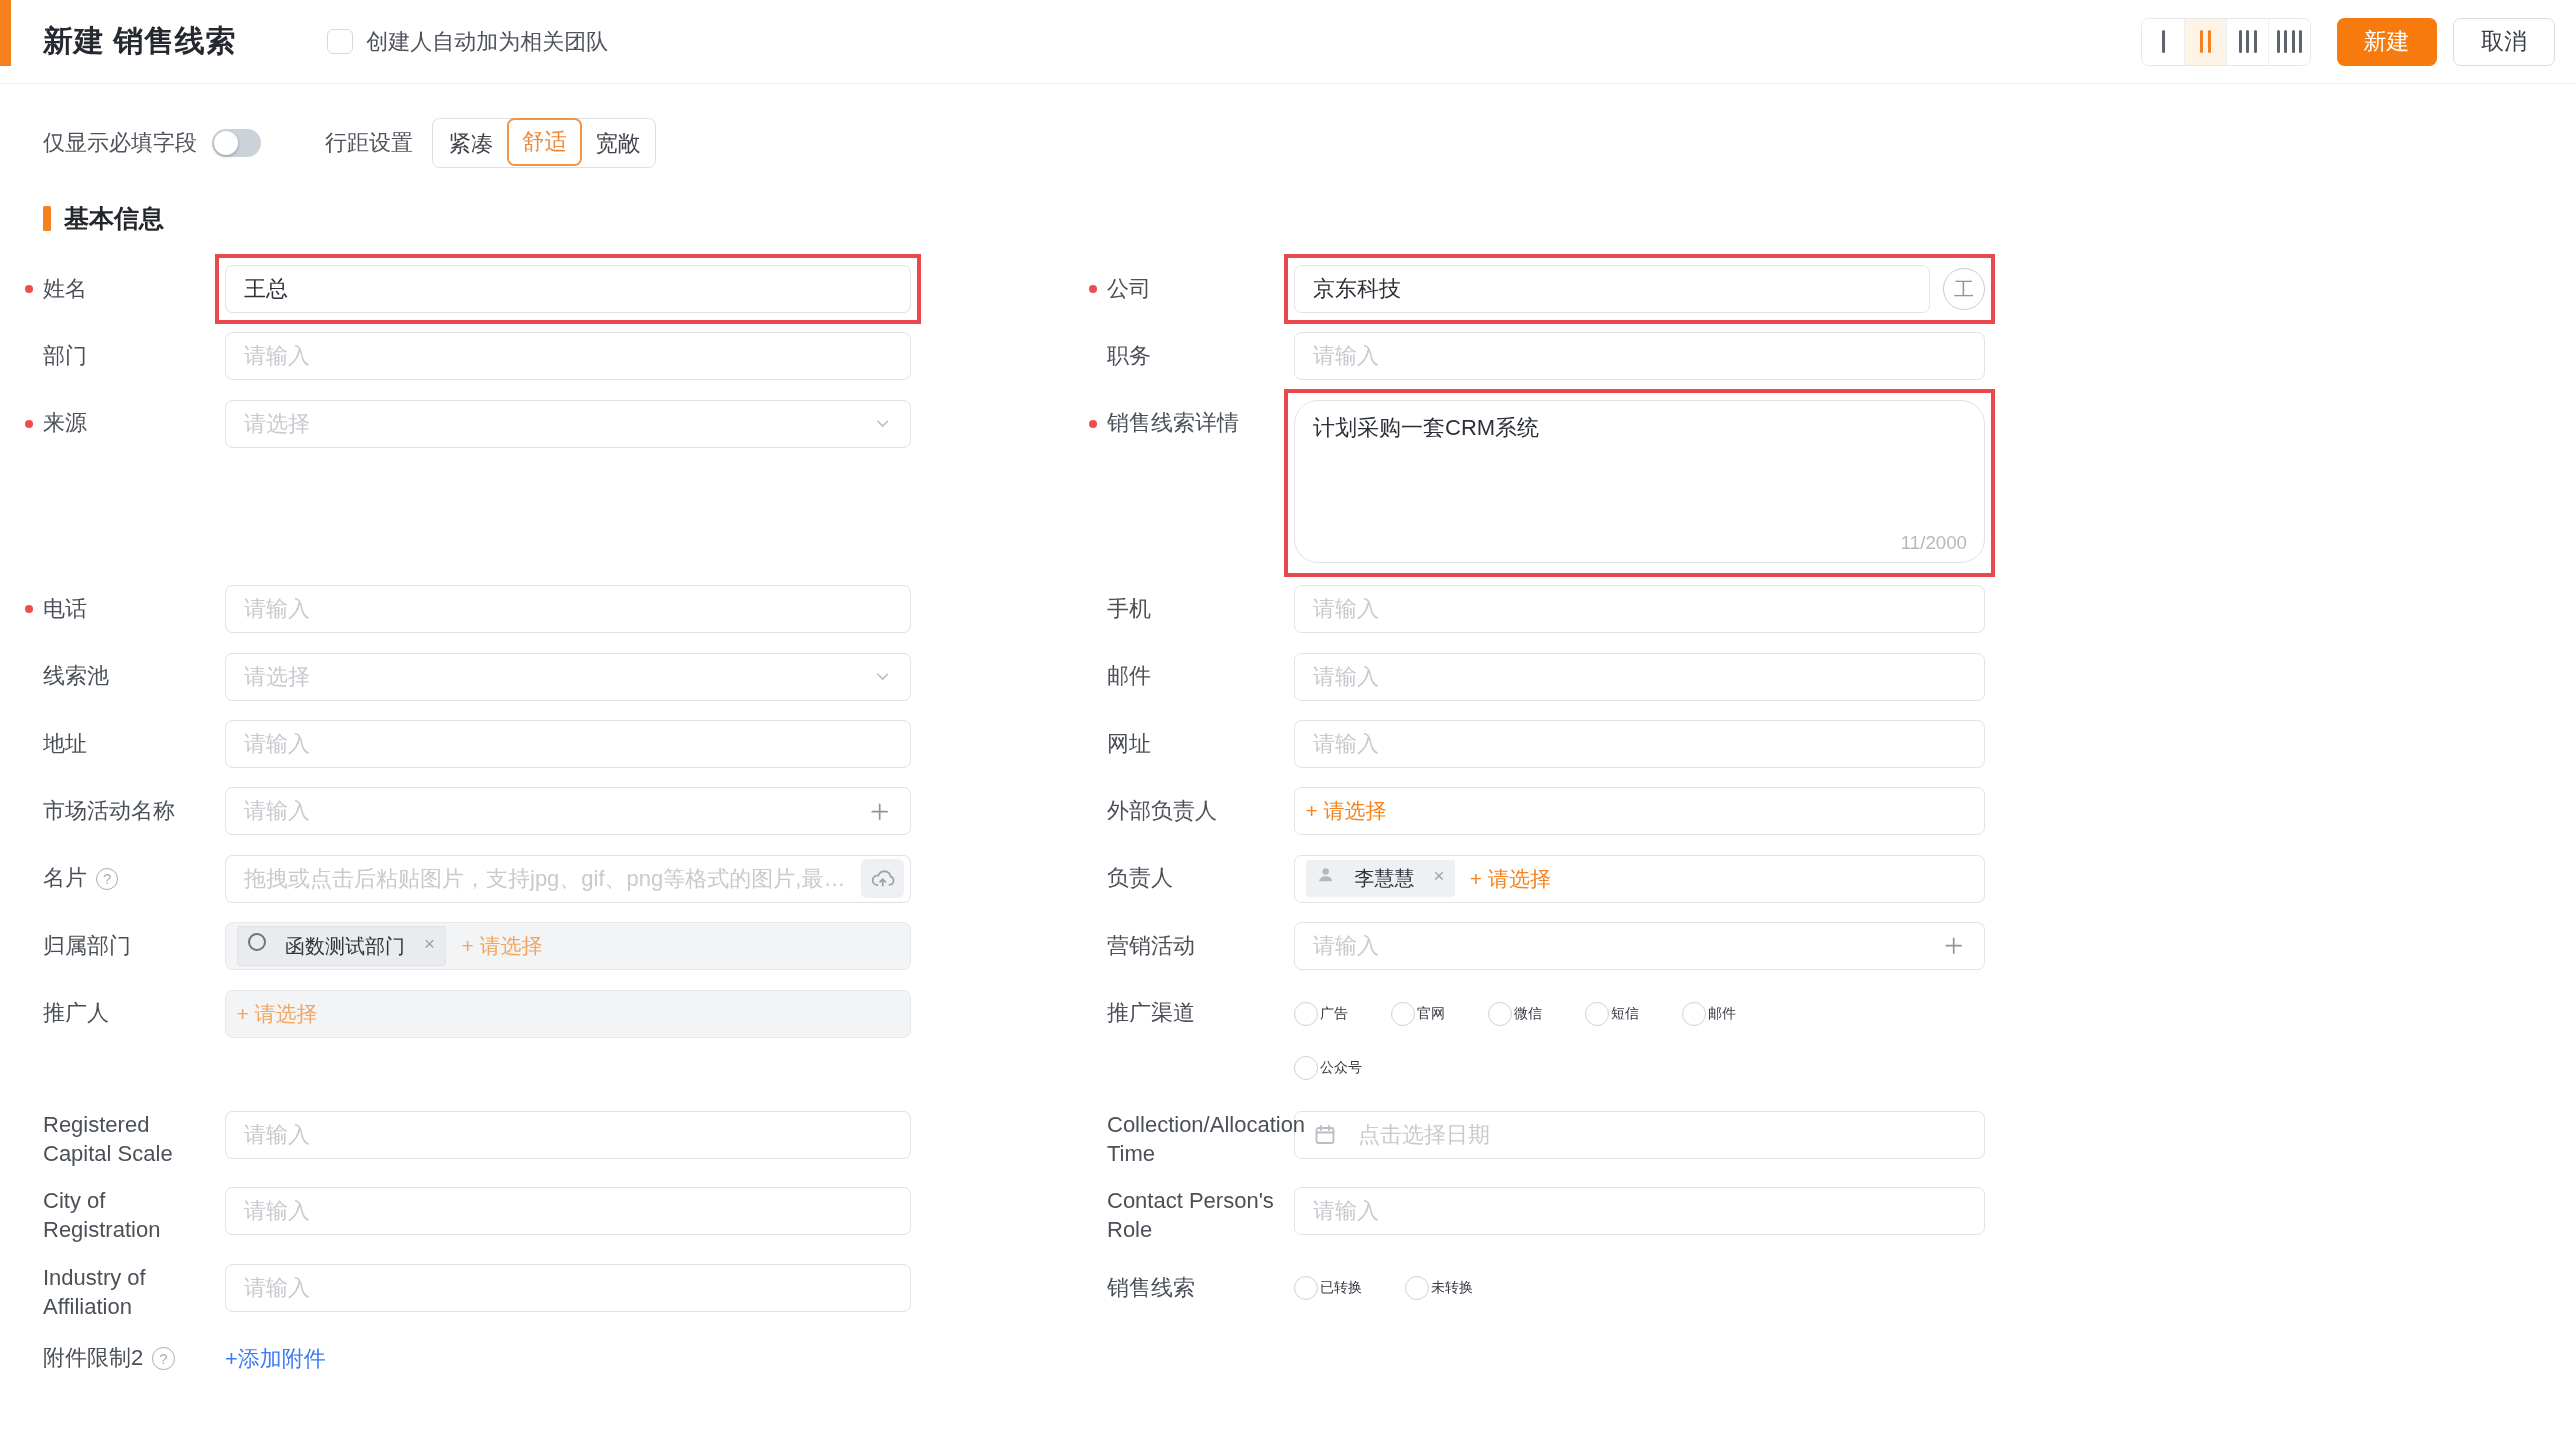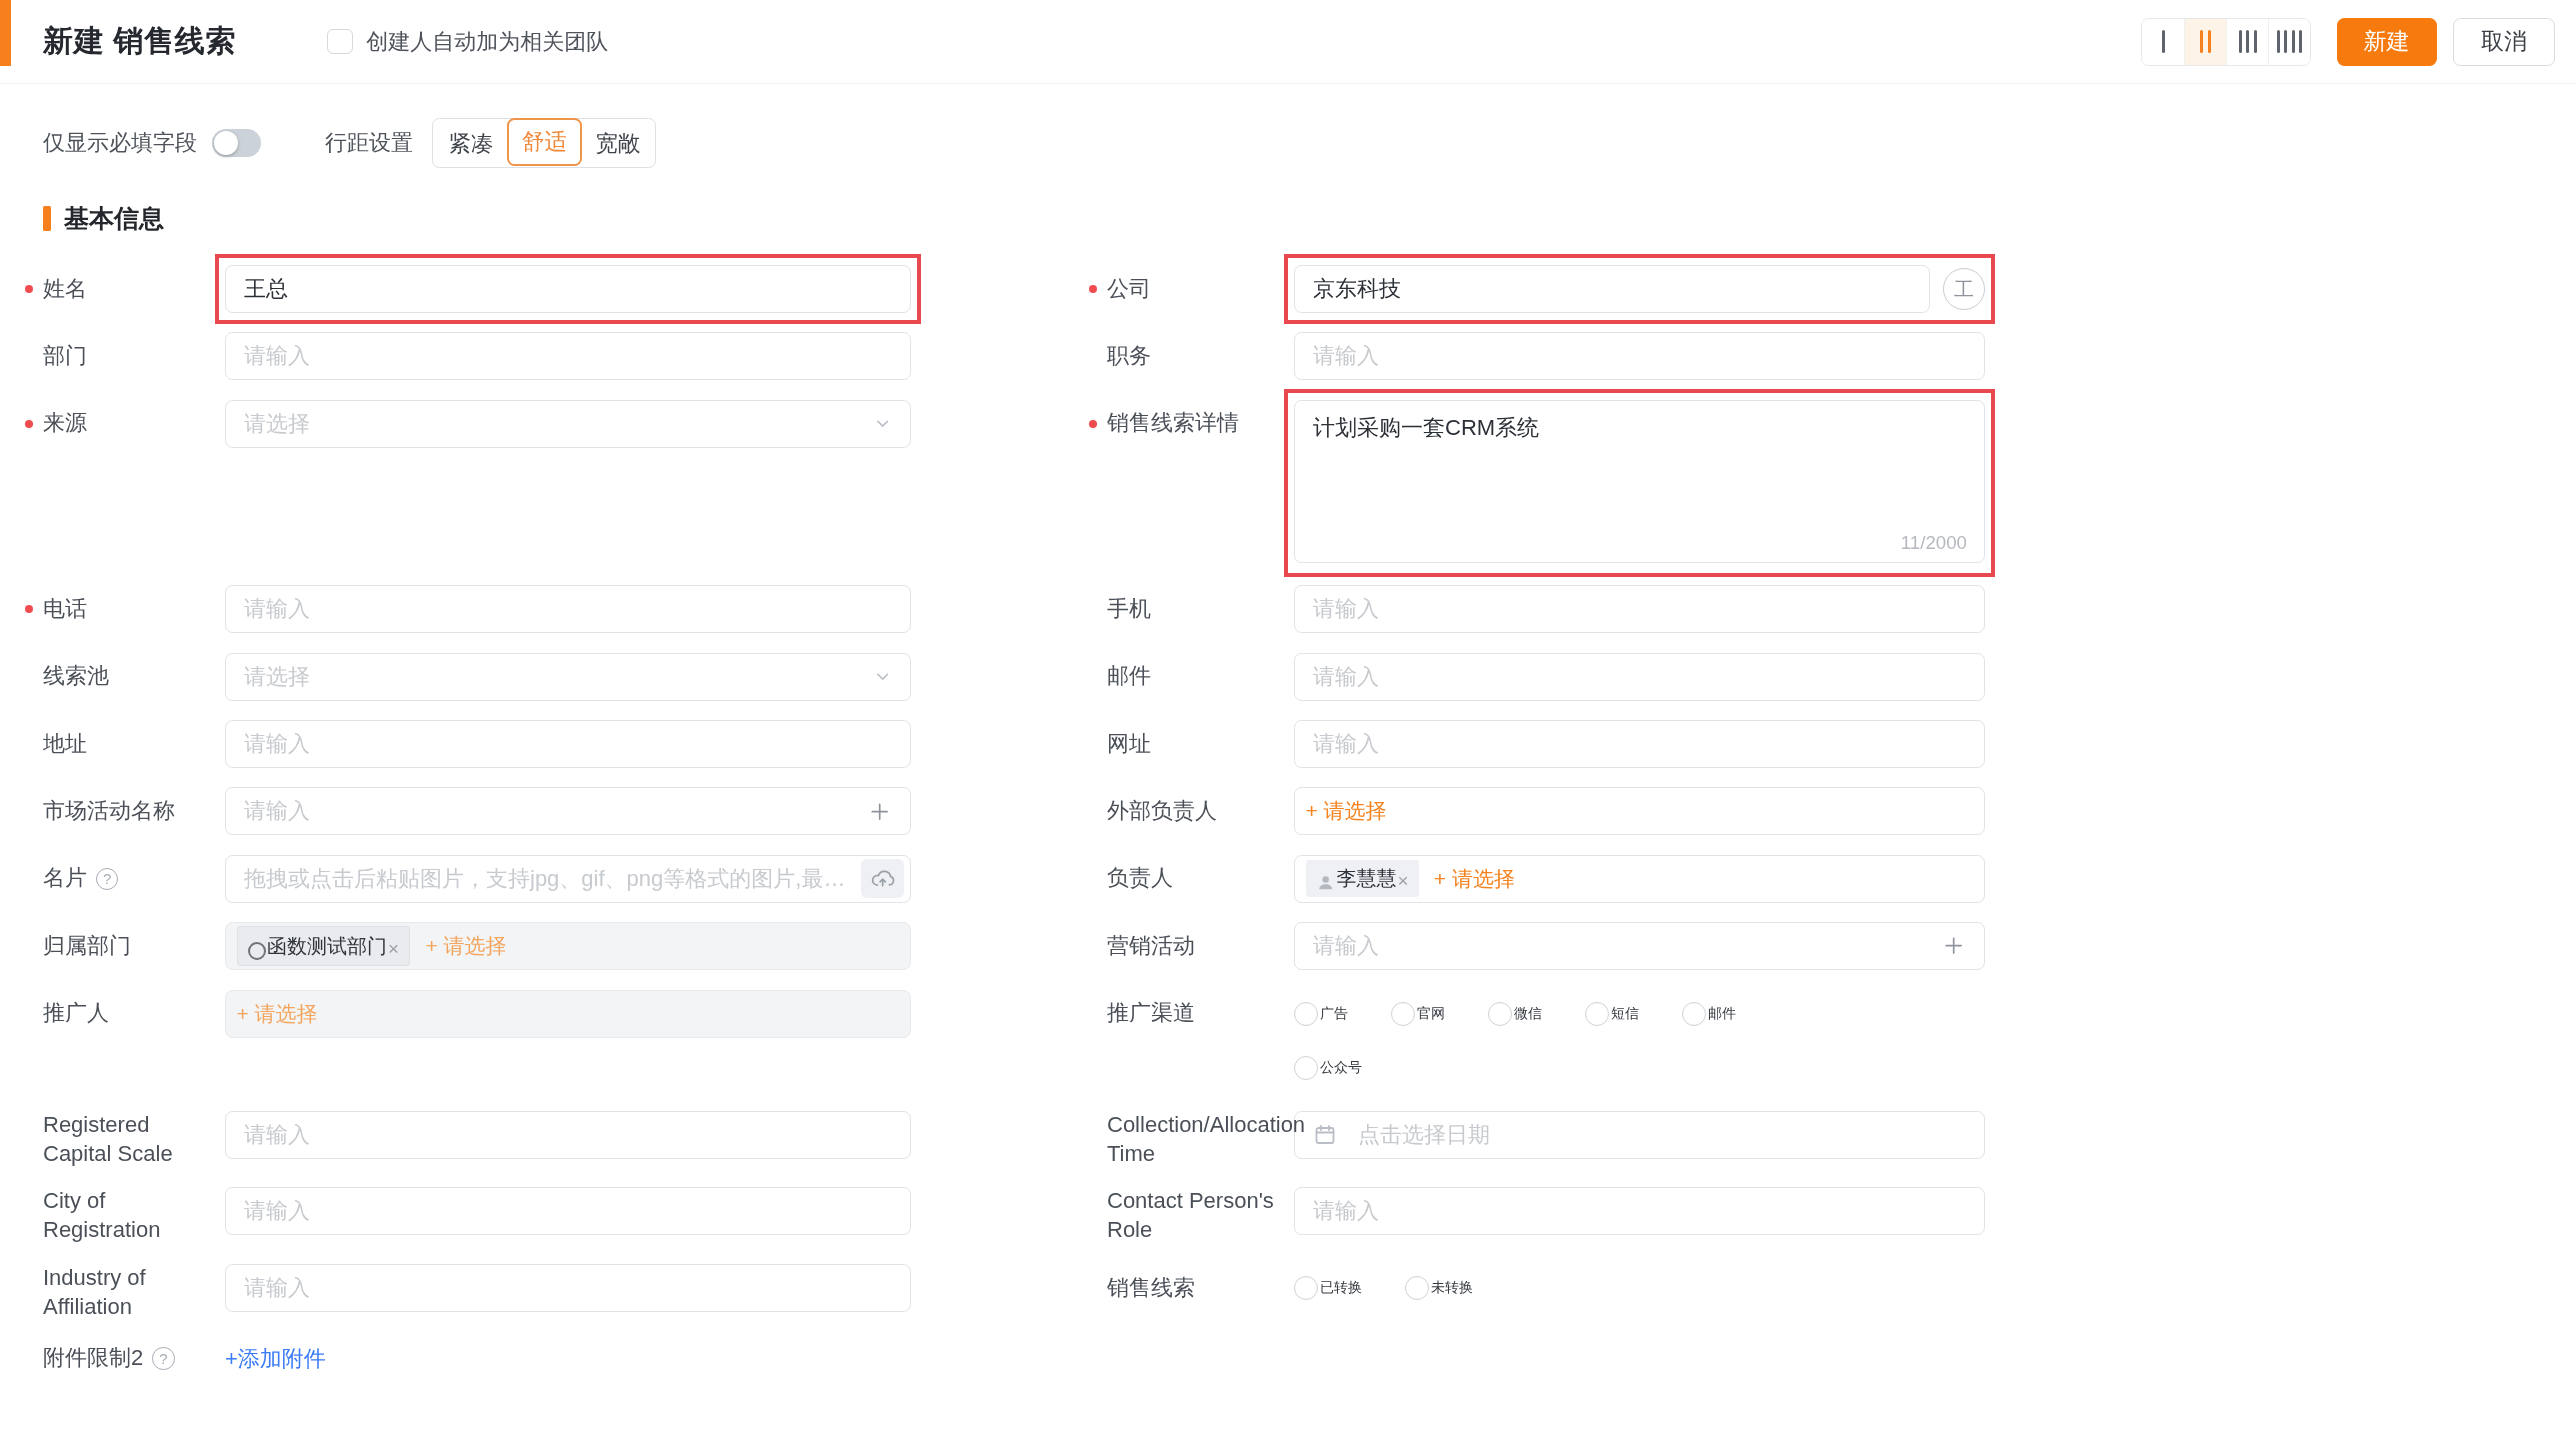--- a/index.html
+++ b/index.html
@@ -56,33 +56,33 @@
     font-size:22px; color:#2b2f36; padding:0 18px; outline:none; font-family:inherit; }
   input.ctl::placeholder, textarea.ctl::placeholder { color:#c7cace; }
   .boxctl { display:flex; align-items:center; }
   .ph { color:#c7cace; }
   .selectctl { justify-content:space-between; }
   .gray { background:#f3f4f6; border-color:#e7e9ec; }
   .pick { color:#f5831f; font-size:21px; white-space:nowrap; }
   .pick.faded { color:#f3a55e; }
   .plusbox { margin-left:auto; display:flex; align-items:center; }
   .ta-wrap { position:relative; }
-  textarea.ctl { height:163px; padding:12px 18px; resize:none; line-height:1.4; }
+  textarea.ctl { height:163px; padding:12px 18px; resize:none; line-height:1.4;border-radius:24px; }
   .counter { position:absolute; right:18px; bottom:12px; font-size:18.7px; color:#b5b8be; }
   .hl { position:relative; }
   .hl::after { content:""; position:absolute; inset:-11.2px -9.7px; border:4.5px solid #e8484e; pointer-events:none; }
   .company-wrap { display:flex; align-items:center; }
   .company-wrap .ctl { flex:1; }
   .lookup { margin-left:13.5px; width:42px; height:42px; border:1.5px solid #c9ccd2; border-radius:50%; flex:none;
     display:flex; align-items:center; justify-content:center; font-size:20px; color:#8f949c; cursor:pointer; }
   .card-ctl { padding-right:6px; }
   .card-ph { flex:1; overflow:hidden; white-space:nowrap; text-overflow:ellipsis; font-size:22px; color:#c7cace; }
   .upbox { width:43px; height:39px; background:#eef0f3; border-radius:6px; flex:none; margin-left:10.5px;
     display:flex; align-items:center; justify-content:center; cursor:pointer; }
-  .chip { display:inline-flex; align-items:flex-end; gap:1px; background:#eef0f4; border-radius:3px;
+  .chip { display:inline-flex; align-items:flex-start; gap:19px; background:#eef0f4; border-radius:3px;
     padding:5.2px 10.5px; font-size:20px; color:#2f333a; white-space:nowrap; }
   .chip .x { color:#9ba0a8; font-size:18.7px; cursor:pointer; }
   .chip-dept { background:#e9ebee; border:1.5px solid #dfe2e6; }
   .ring { width:18px; height:18px; border:2.2px solid #6f747b; border-radius:50%; flex:none; }
   .picker { gap:15px; padding-left:10.5px; }
   .radio-stack { display:flex; flex-direction:column; }
   .radio-line { display:flex; align-items:center; gap:43px; min-height:48px; }
   .radio-item { display:flex; align-items:center; gap:2px; font-size:14px; color:#34383f; cursor:pointer; }
   .radio { width:24px; height:24px; border:1.5px solid #ced2d8; border-radius:50%; background:#fff; flex:none; }
   .other-line { display:flex; align-items:center; margin-top:6px; }

